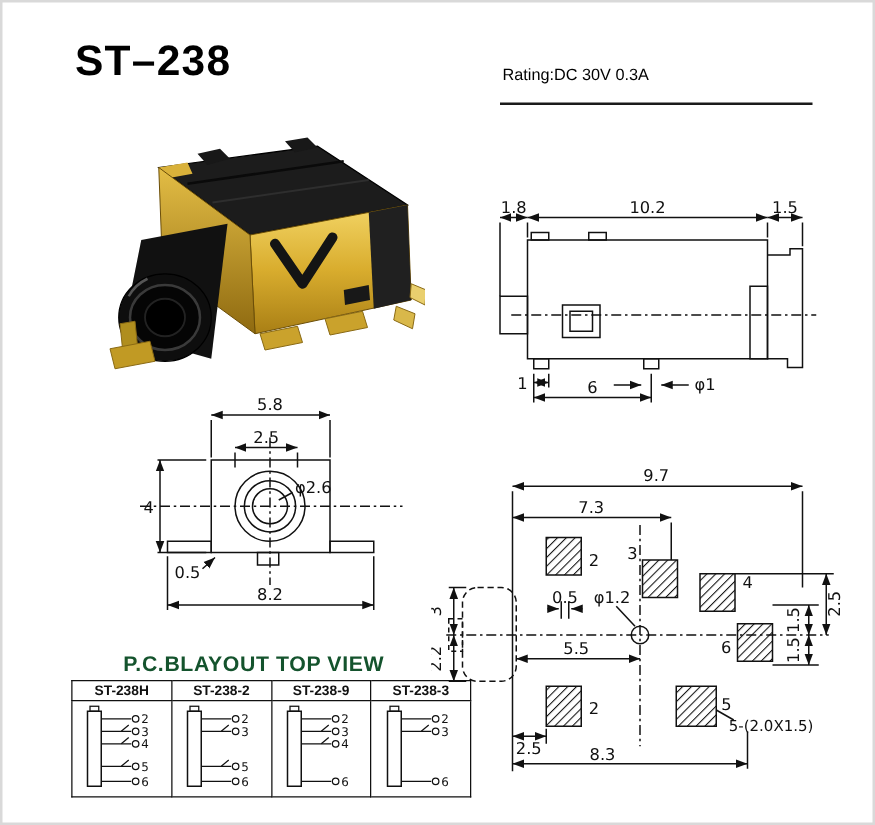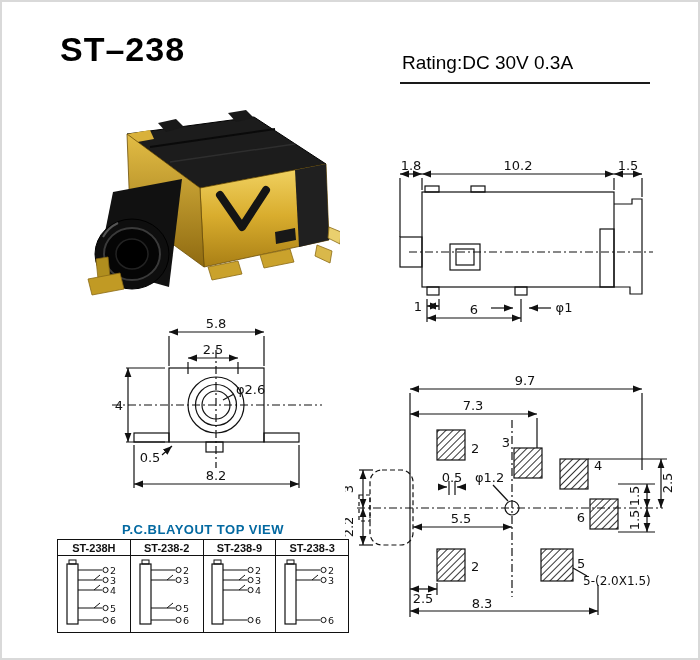--- a/index.html
+++ b/index.html
@@ -1,28 +1,28 @@
 <!DOCTYPE html>
 <html><head>
 <meta charset="utf-8">
 <style>
   html,body{margin:0;padding:0;background:#fff;}
   .page{position:relative;width:700px;height:660px;background:#fff;border:2px solid #d9d9d9;
         box-sizing:border-box;overflow:hidden;font-family:"Liberation Sans",sans-serif;color:#111;}
   .abs{position:absolute;}
   .title{left:58px;top:28px;font-size:34px;font-weight:900;letter-spacing:1px;color:#000;}
-  .rating{left:400px;top:50px;font-size:19px;color:#000;}
+  .rating{left:400px;top:50px;font-size:13px;color:#000;}
   .rating-underline{left:398px;top:80px;width:250px;height:2px;background:#1a1a1a;}
   svg text{font-family:"DejaVu Sans","Liberation Sans",sans-serif;fill:#111;}
   .dim{font-size:13px;}
   .padlbl{font-size:13px;}
   .note{font-size:12px;}
   .pcb-wrap{left:55px;top:520px;width:292px;}
-  .pcb-title{text-align:center;font-weight:bold;font-size:13px;letter-spacing:0.5px;margin-bottom:2px;color:#0369a1;}
-  table.pcb{border-collapse:collapse;width:292px;table-layout:fixed;}
+  .pcb-title{text-align:center;font-weight:bold;font-size:17px;letter-spacing:0.5px;margin-bottom:2px;color:#14532d;}
+  table.pcb{border-collapse:collapse;width:320px;table-layout:fixed;}
   table.pcb th, table.pcb td{border:1.5px solid #111;padding:0;}
   table.pcb th{font-size:11px;font-weight:bold;height:15px;text-align:center;}
   table.pcb td{height:76px;vertical-align:top;text-align:left;}
   .cell-draw{width:100%;height:76px;display:flex;align-items:center;justify-content:center;}
 </style>
 </head>
 <body>
 
 <div class="page">
 

